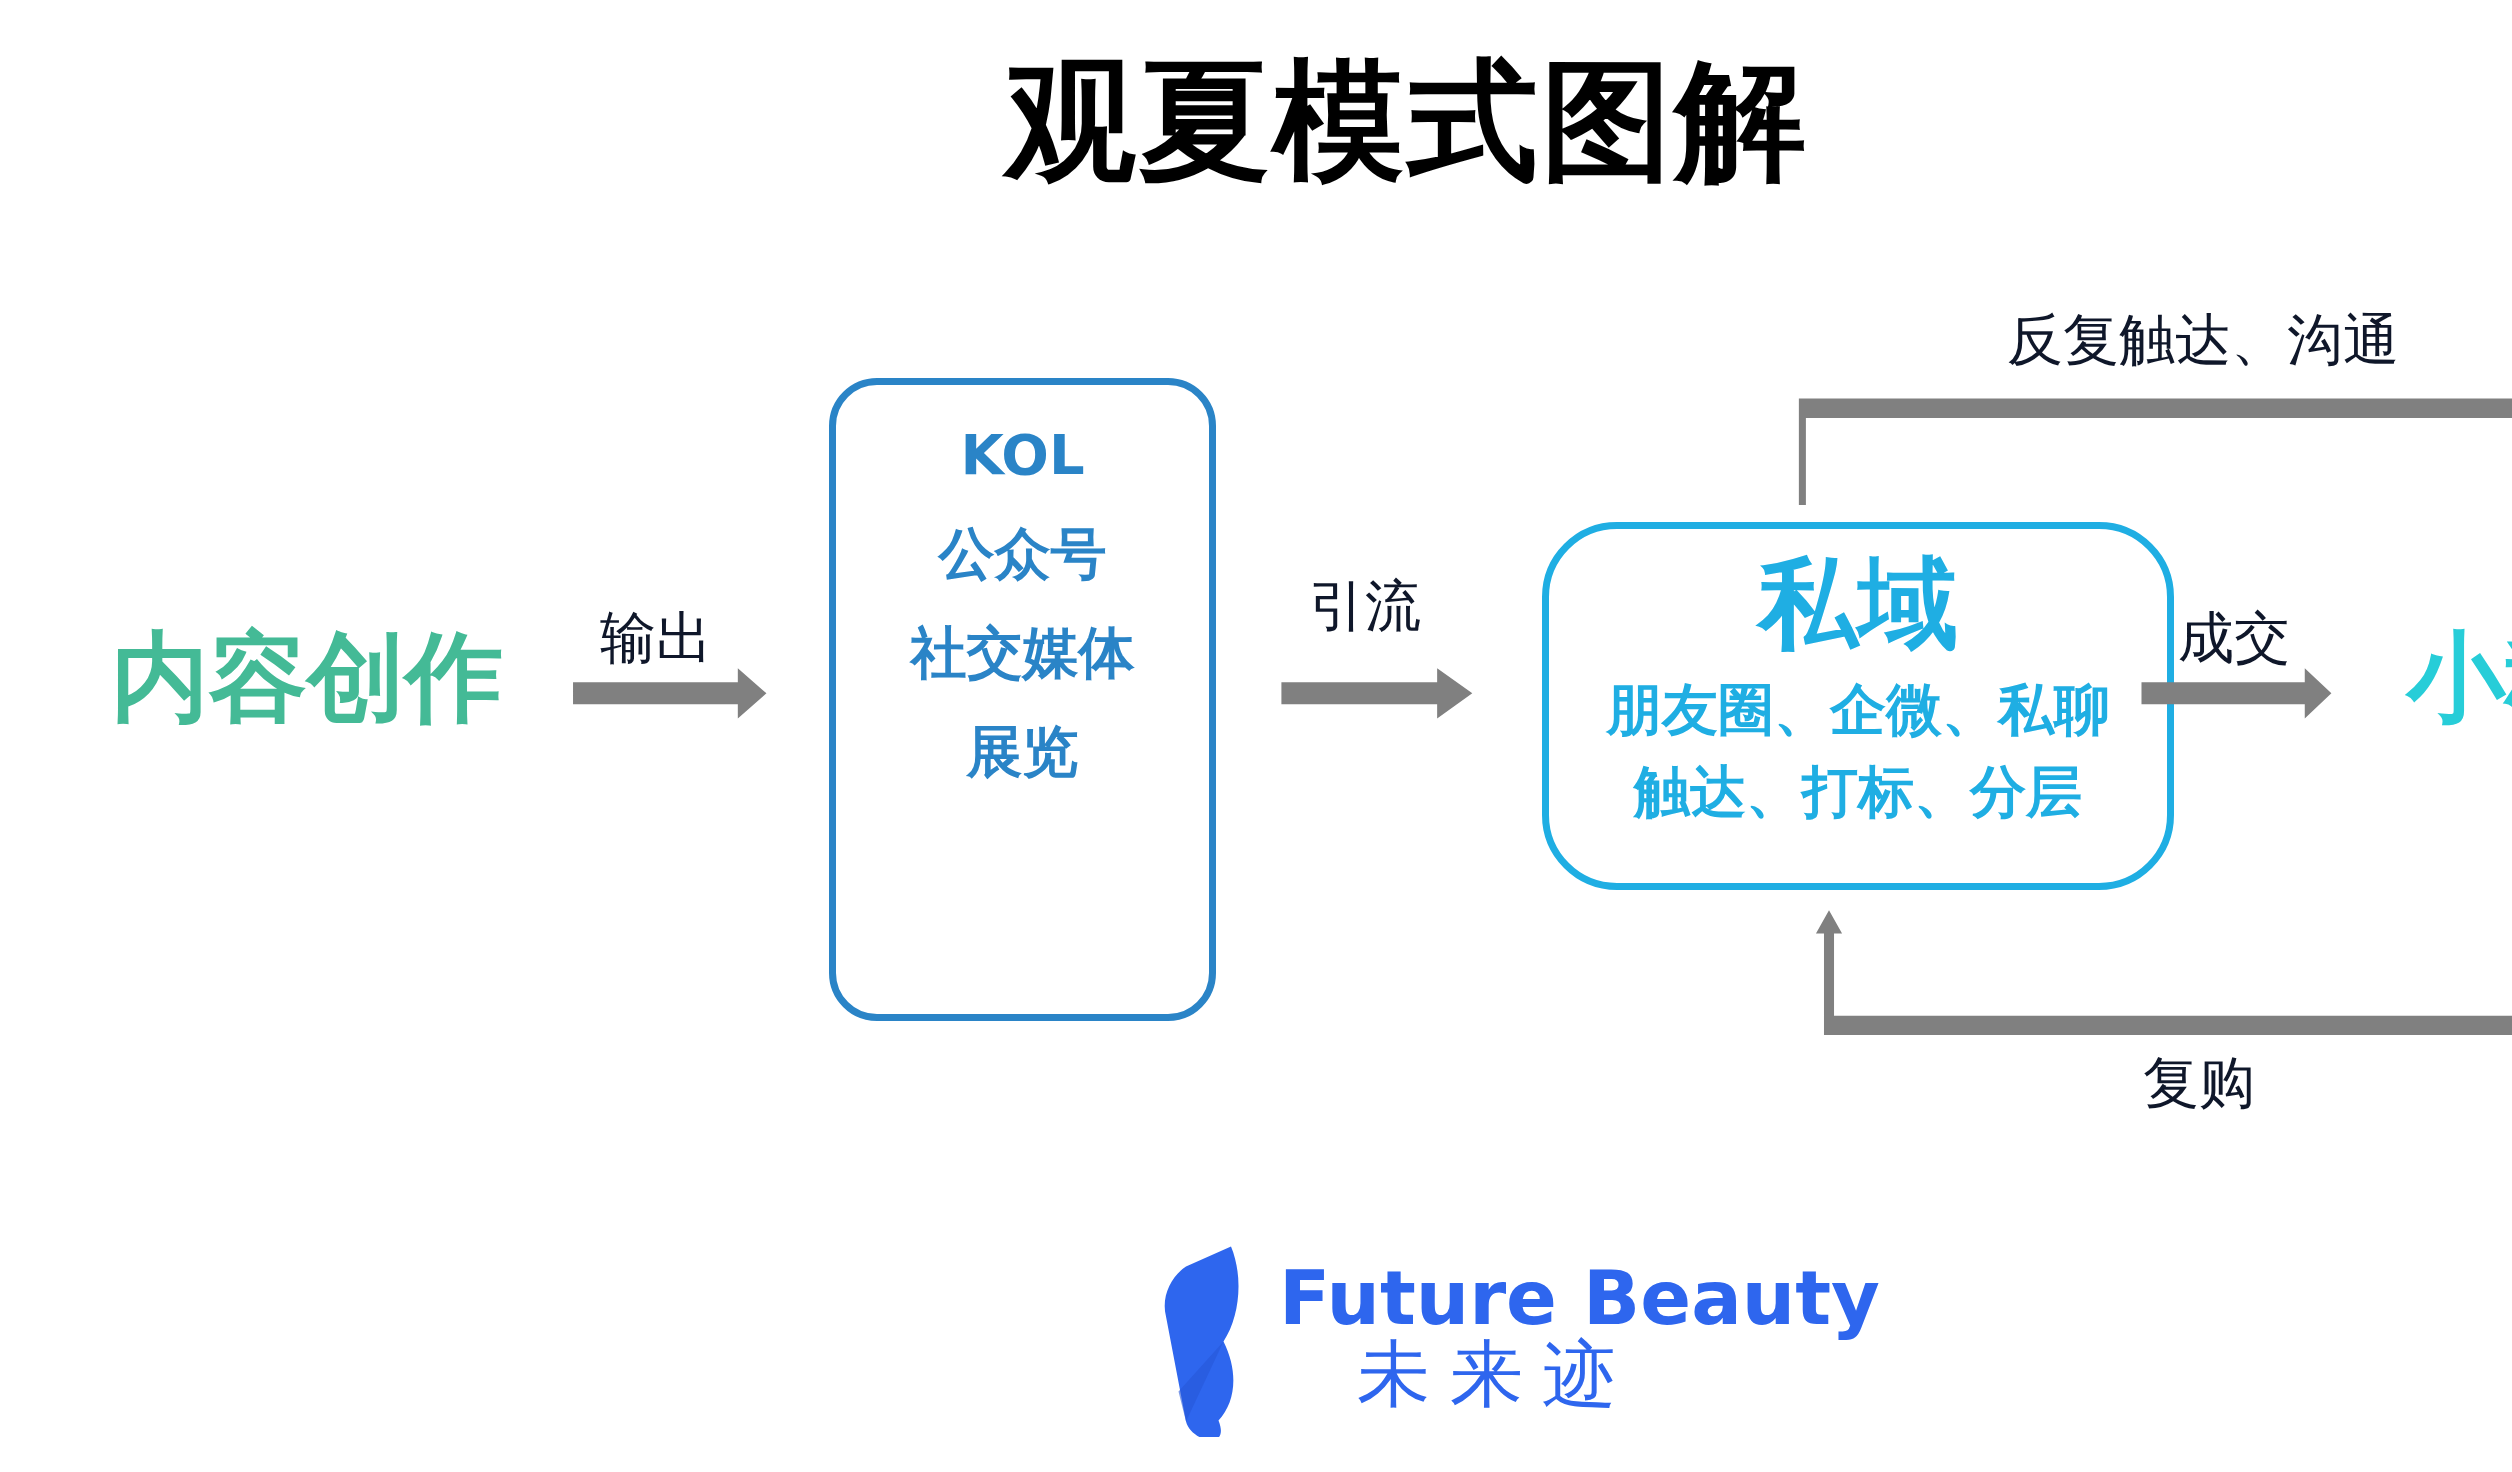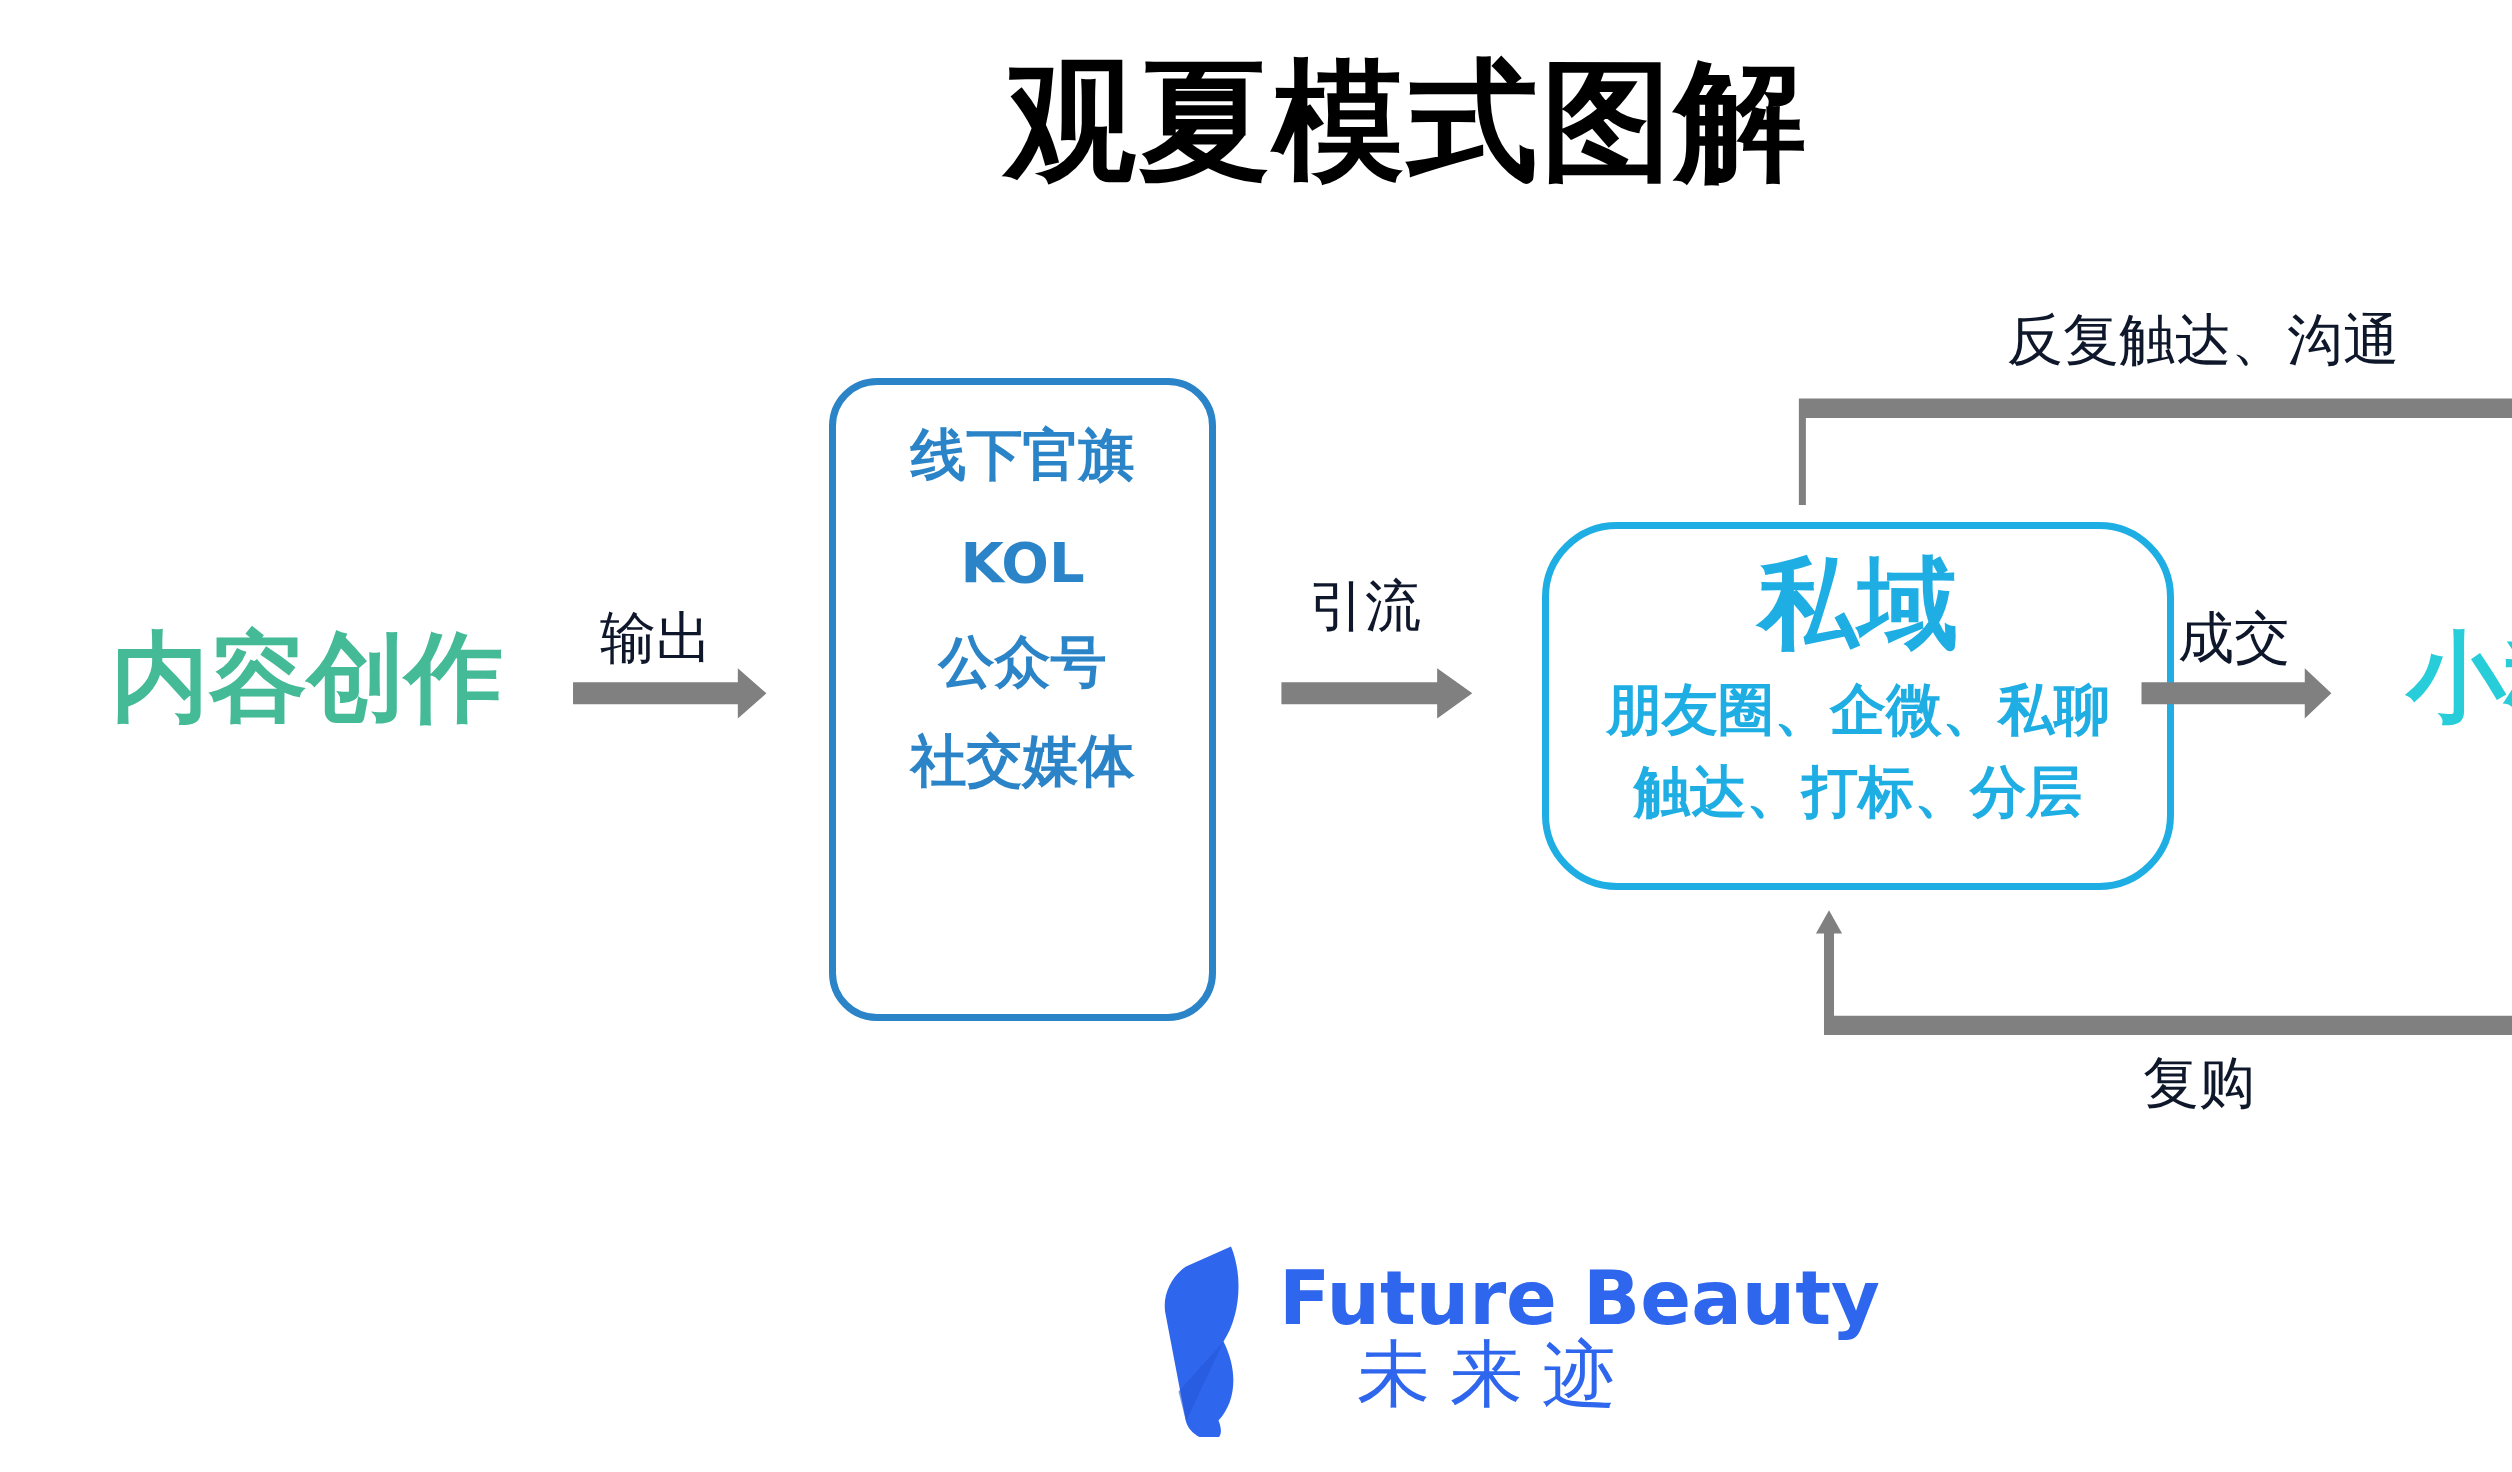--- a/index.html
+++ b/index.html
@@ -33,24 +33,24 @@
 <body>
 
 <div class="abs title">观夏模式图解</div>
 
 <div class="abs node-label content-node">内容创作</div>
 
 <div class="abs edge-label" style="left:600px; top:610px;">输出</div>
 
 <div class="abs box1">
   <div class="box1-list">
-    <div class="item first">线下官旗</div>
     <div class="item">KOL</div>
     <div class="item">公众号</div>
     <div class="item">社交媒体</div>
+    <div class="item">展览</div>
   </div>
 </div>
 
 <div class="abs edge-label" style="left:1309px; top:578px;">引流</div>
 
 <div class="abs box2">
   <div class="box2-title">私域</div>
   <div class="box2-line">朋友圈、企微、私聊</div>
   <div class="box2-line second">触达、打标、分层</div>
 </div>

